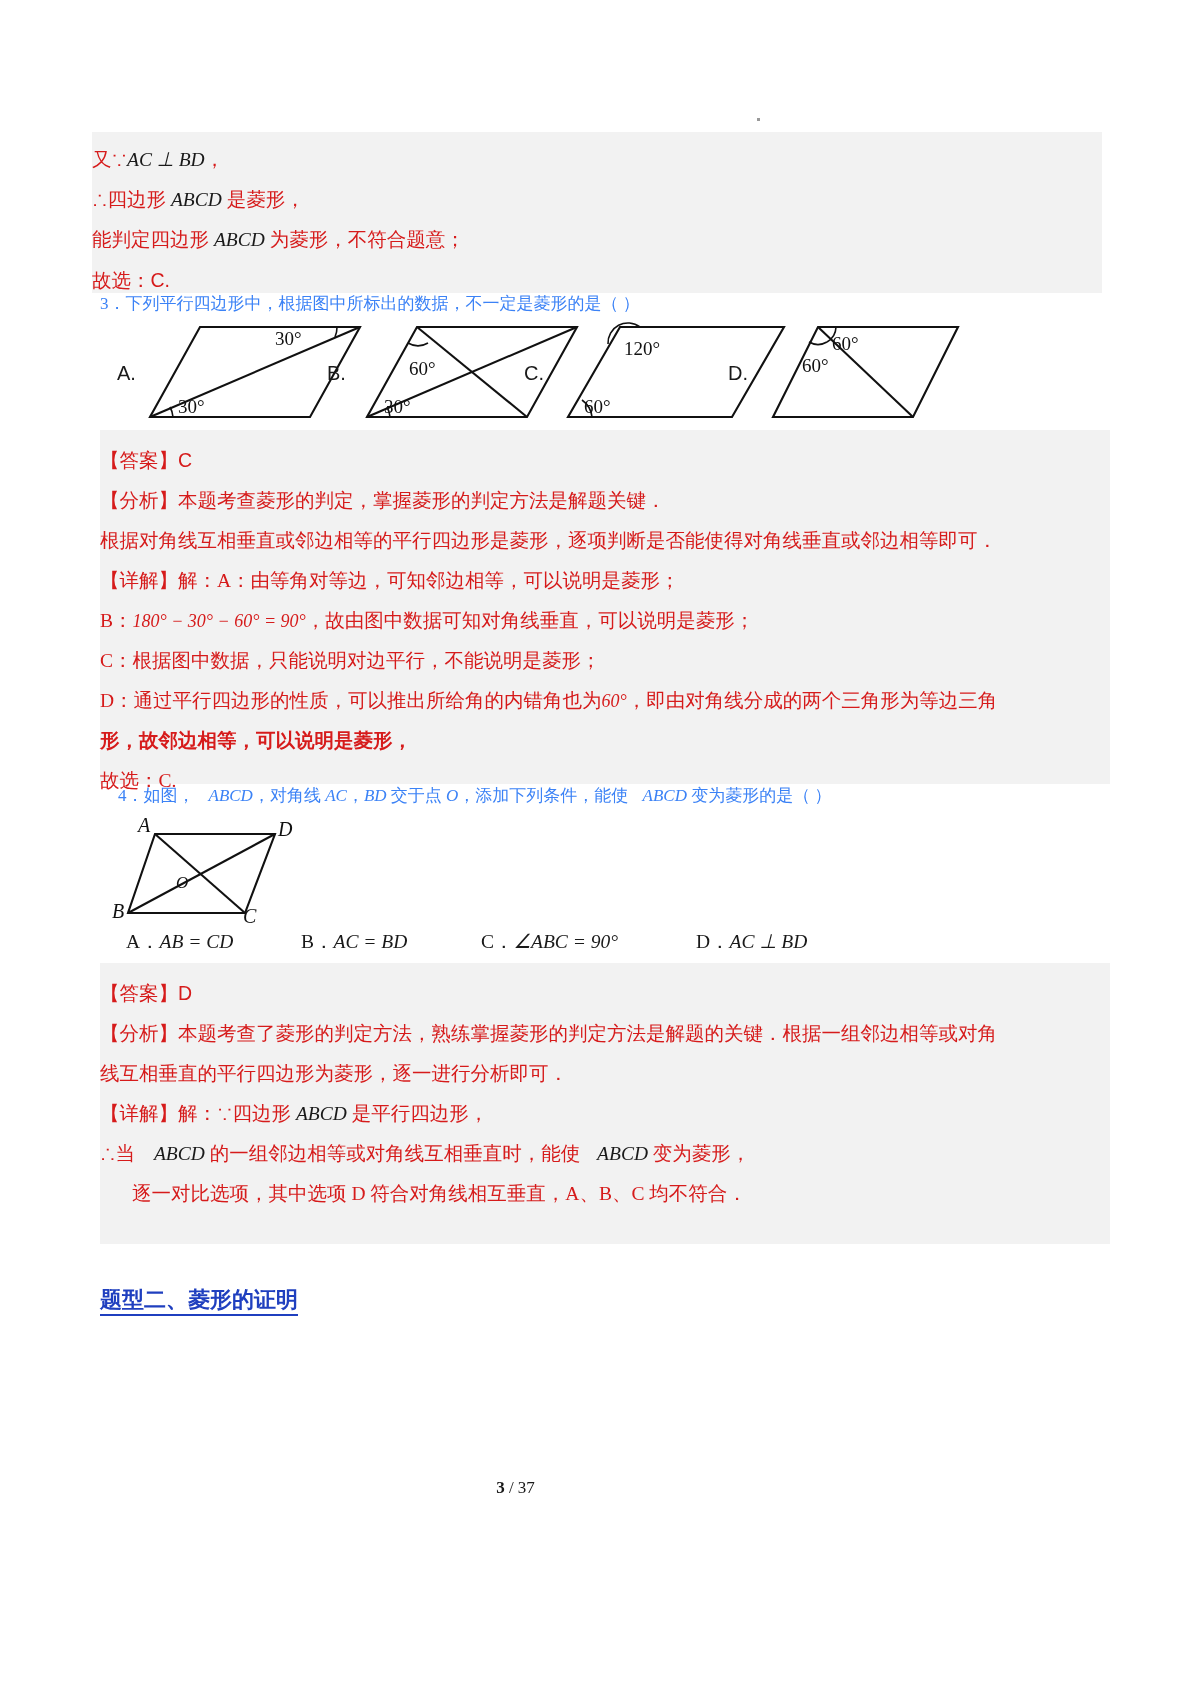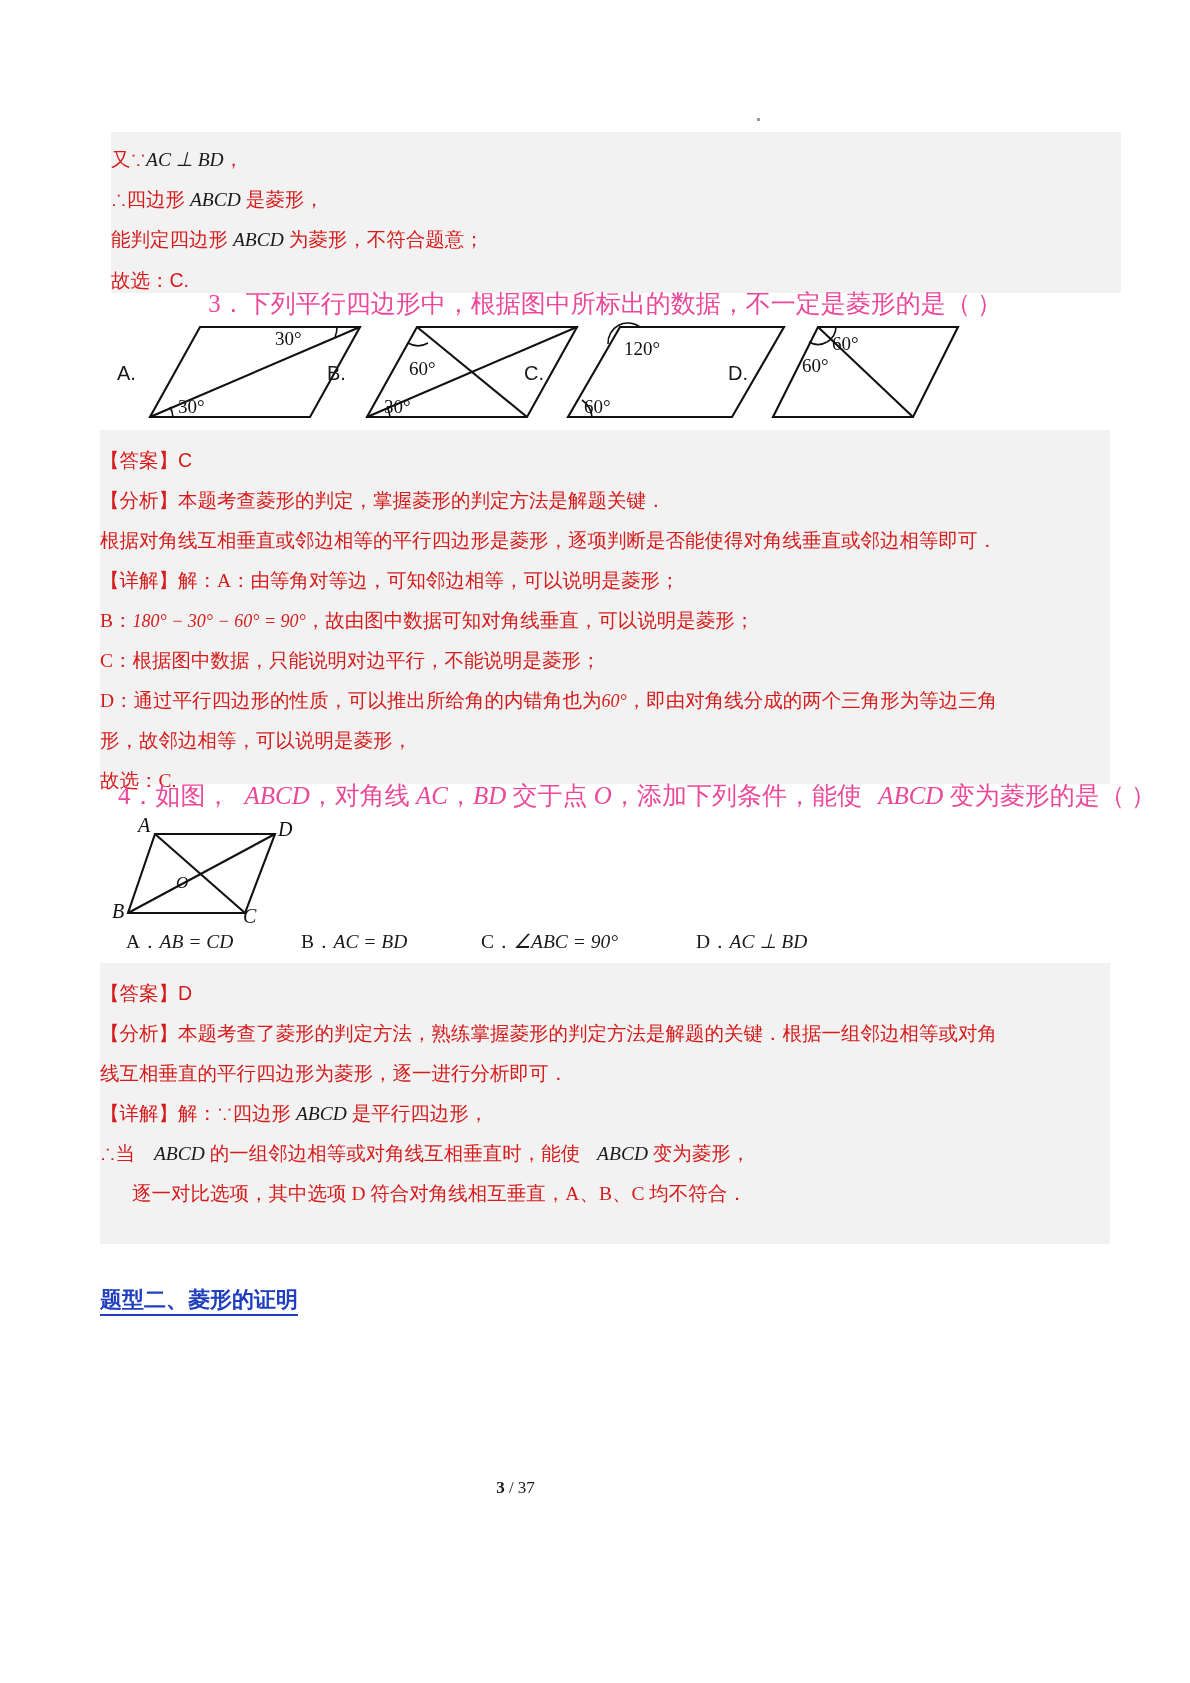--- a/index.html
+++ b/index.html
@@ -39,25 +39,24 @@
     font-style: italic;
     font-family: "Liberation Serif", serif;
   }
   .sans { font-family: "Liberation Sans", sans-serif; }
 
   
   .abs { position: absolute; }
 
   
   .qline {
-    font-size: 25px;
+    font-size: 17px;
     line-height: 32px;
     white-space: nowrap;
-    color: #ec4899;
-    text-align: center;
+    color: #3b82f6;
   }
 
   
   .optlabel {
     font-family: "Liberation Sans", sans-serif;
     font-size: 20px;
     color: #1a1a1a;
   }
 
   
@@ -123,21 +122,21 @@
     background: #999;
   }
 </style>
 </head>
 <body>
 
 <div class="page">
 
   <div class="tiny-dot abs" style="left:757px; top:118px;"></div>
 
-  <div class="abs shaded" style="left:111px; top:132px; width:1010px; height:147px;">
+  <div class="abs shaded" style="left:92px; top:132px; width:1010px; height:147px;">
     <div class="line" style="padding-left:0; padding-top:2px;">
       <span class="red">又∵</span><span class="ital blk">AC ⊥ BD</span><span class="red">，</span>
     </div>
     <div class="line" style="padding-left:0;">
       <span class="red">∴四边形 </span><span class="ital blk">ABCD</span><span class="red"> 是菱形，</span>
     </div>
     <div class="line" style="padding-left:0;">
       <span class="red">能判定四边形 </span><span class="ital blk">ABCD</span><span class="red"> 为菱形，不符合题意；</span>
     </div>
     <div class="line" style="padding-left:0;">
@@ -239,21 +238,21 @@
     </div>
 
     <div class="line" style="padding-left:0;">
       <span class="red">C：根据图中数据，只能说明对边平行，不能说明是菱形；</span>
     </div>
 
     <div class="line" style="padding-left:0;">
       <span class="red">D：通过平行四边形的性质，可以推出所给角的内错角也为</span><span class="red ital" style="font-size:18px;">60°</span><span class="red">，即由对角线分成的两个三角形为等边三角</span>
     </div>
 
-    <div class="line" style="padding-left:0;">
+    <div class="line" style="padding-left:0;font-weight:bold;">
       <span class="red">形，故邻边相等，可以说明是菱形，</span>
     </div>
 
     <div class="line" style="padding-left:0;">
       <span class="red">故选：C.</span>
     </div>
   </div>
 
   <div class="abs qline" style="left:118px; top:780px; width:1000px;">
     <span>4．</span><span>如图，</span><span style="display:inline-block;width:14px;"></span><span class="ital">ABCD</span><span>，对角线 </span><span class="ital">AC</span><span>，</span><span class="ital">BD</span><span> 交于点 </span><span class="ital">O</span><span>，添加下列条件，能使 </span><span style="display:inline-block;width:10px;"></span><span class="ital">ABCD</span><span> 变为菱形的是（    ）</span>

